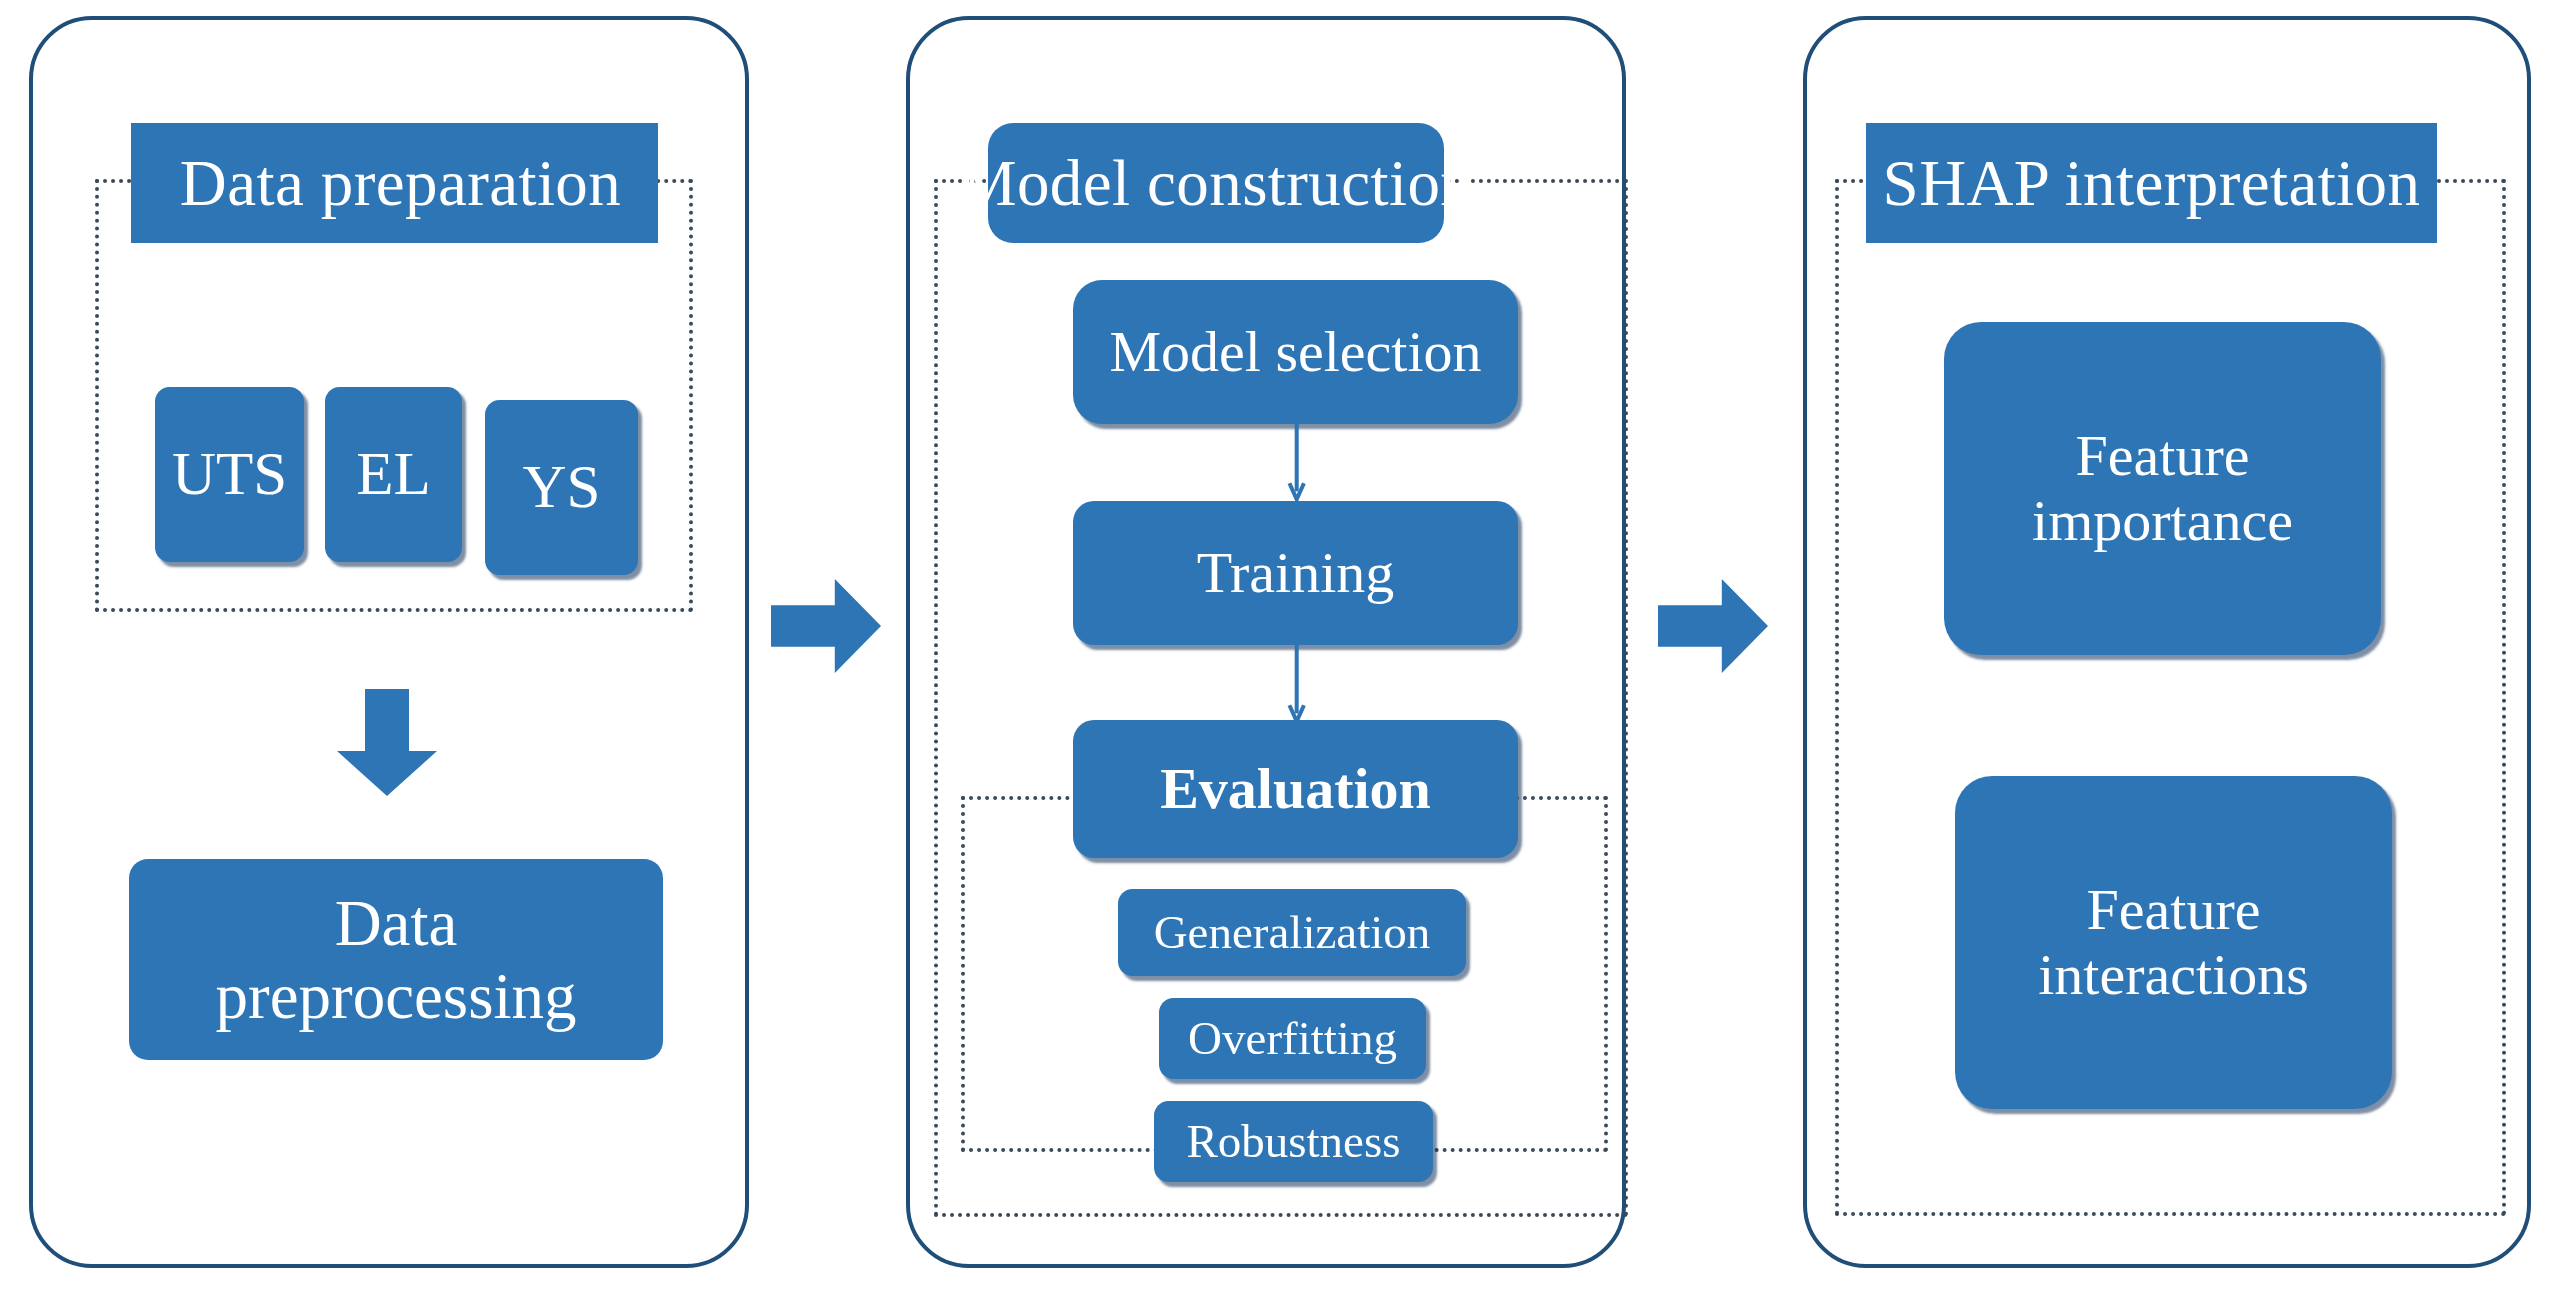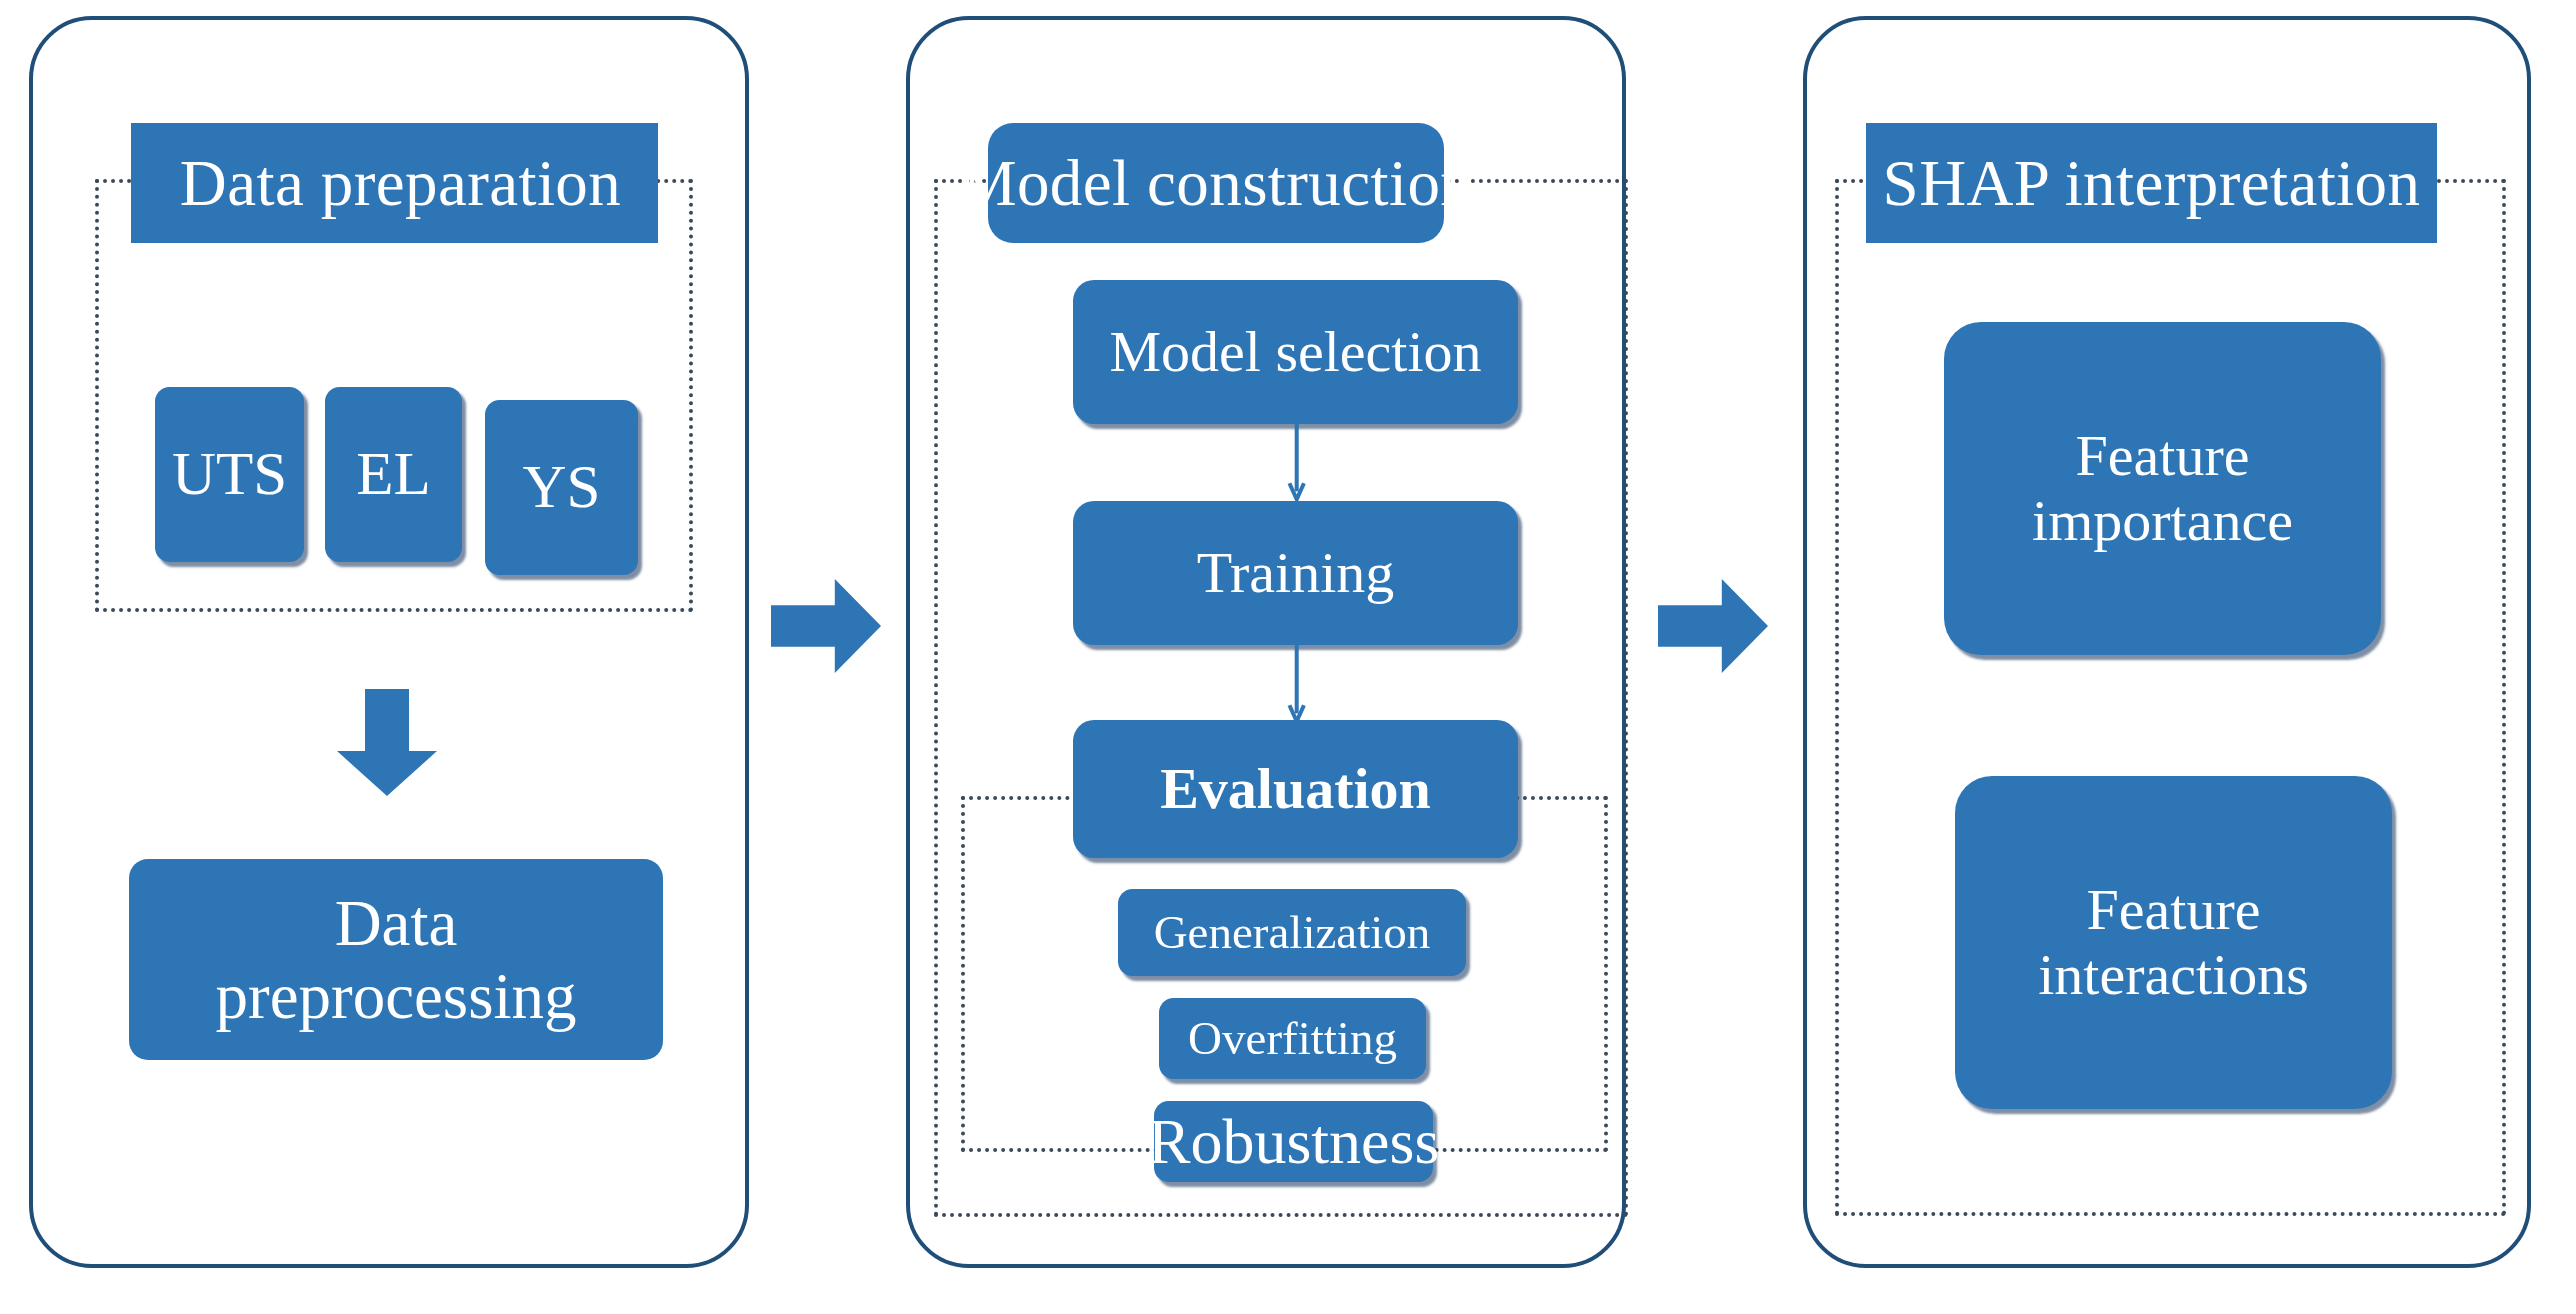--- a/index.html
+++ b/index.html
@@ -121,21 +121,21 @@
   <div class="arrow-right" style="left:771px; top:579px; width:110px; height:94px;"></div>
 
   <div class="panel" style="left:906px; top:16px; width:720px; height:1252px;"></div>
 
   <div class="dotted" style="left:934px; top:179px; width:694px; height:1038px;"></div>
 
   <div class="header-bar" style="left:988px; top:123px; width:456px; height:120px; font-size:65px;border-radius:25px;">
     <span>Model construction</span>
   </div>
 
-  <div class="node" style="left:1073px; top:280px; width:445px; height:144px; font-size:58px;">
+  <div class="node" style="left:1073px; top:280px; width:445px; height:144px; font-size:58px;border-radius:29px;">
     <span>Model selection</span>
   </div>
 
   <svg class="connector" style="left:1287px; top:422px;" width="19.4" height="79" viewBox="0 0 24 98">
     <line x1="12" y1="0" x2="12" y2="86" stroke="#2E75B6" stroke-width="5"></line>
     <path d="M 3 76 L 12 96 L 21 76" fill="none" stroke="#2E75B6" stroke-width="5"></path>
   </svg>
 
   <div class="node" style="left:1073px; top:501px; width:445px; height:144px; font-size:58px;">
     <span>Training</span>
@@ -151,21 +151,21 @@
   <div class="node" style="left:1073px; top:720px; width:445px; height:138px; font-size:58px;font-weight:bold;">
     <span>Evaluation</span>
   </div>
 
   <div class="node small-radius" style="left:1118px; top:889px; width:348px; height:87px; font-size:47px;">
     <span>Generalization</span>
   </div>
   <div class="node small-radius" style="left:1159px; top:998px; width:267px; height:81px; font-size:47px;">
     <span>Overfitting</span>
   </div>
-  <div class="node small-radius" style="left:1154px; top:1101px; width:279px; height:81px; font-size:64px;">
+  <div class="node small-radius" style="left:1154px; top:1101px; width:279px; height:81px; font-size:47px;">
     <span>Robustness</span>
   </div>
 
   <div class="arrow-right" style="left:1658px; top:579px; width:110px; height:94px;"></div>
 
   <div class="panel" style="left:1803px; top:16px; width:728px; height:1252px;"></div>
 
   <div class="dotted" style="left:1835px; top:179px; width:671px; height:1037px;"></div>
 
   <div class="header-bar" style="left:1866px; top:123px; width:571px; height:120px; font-size:65px;">

